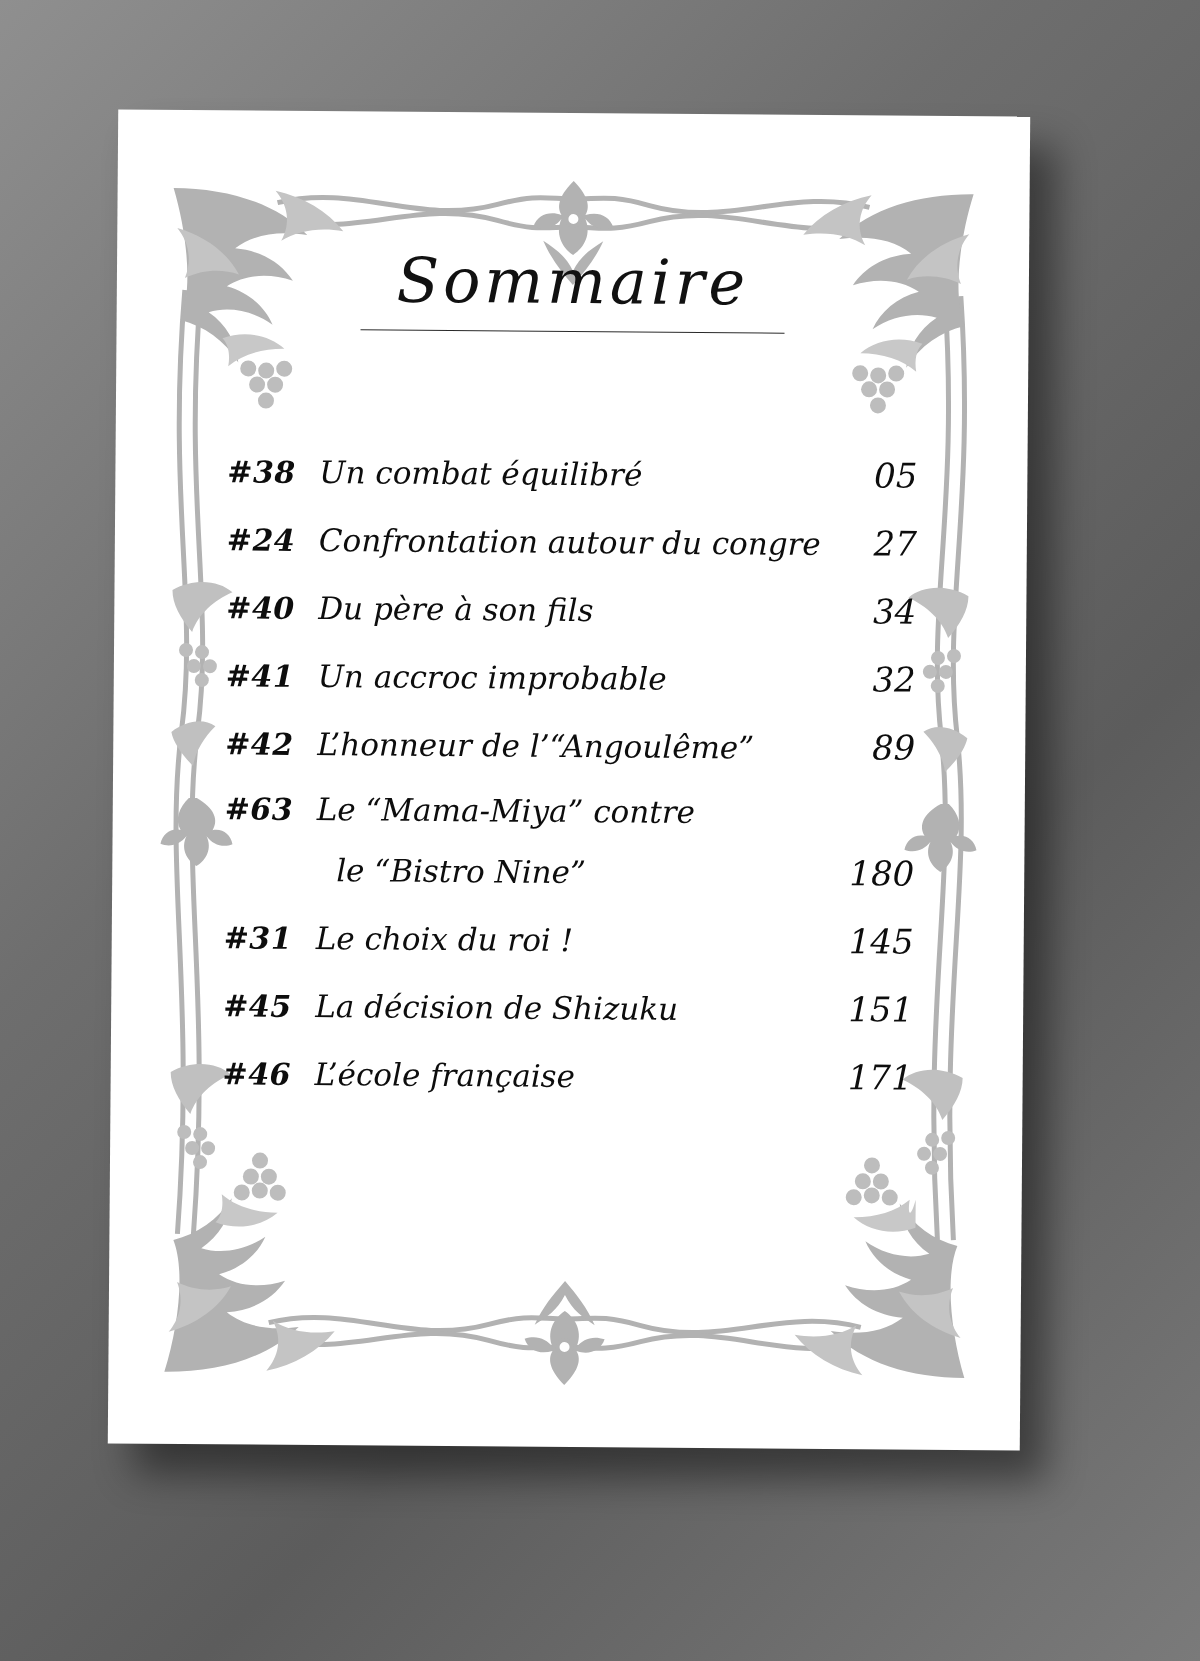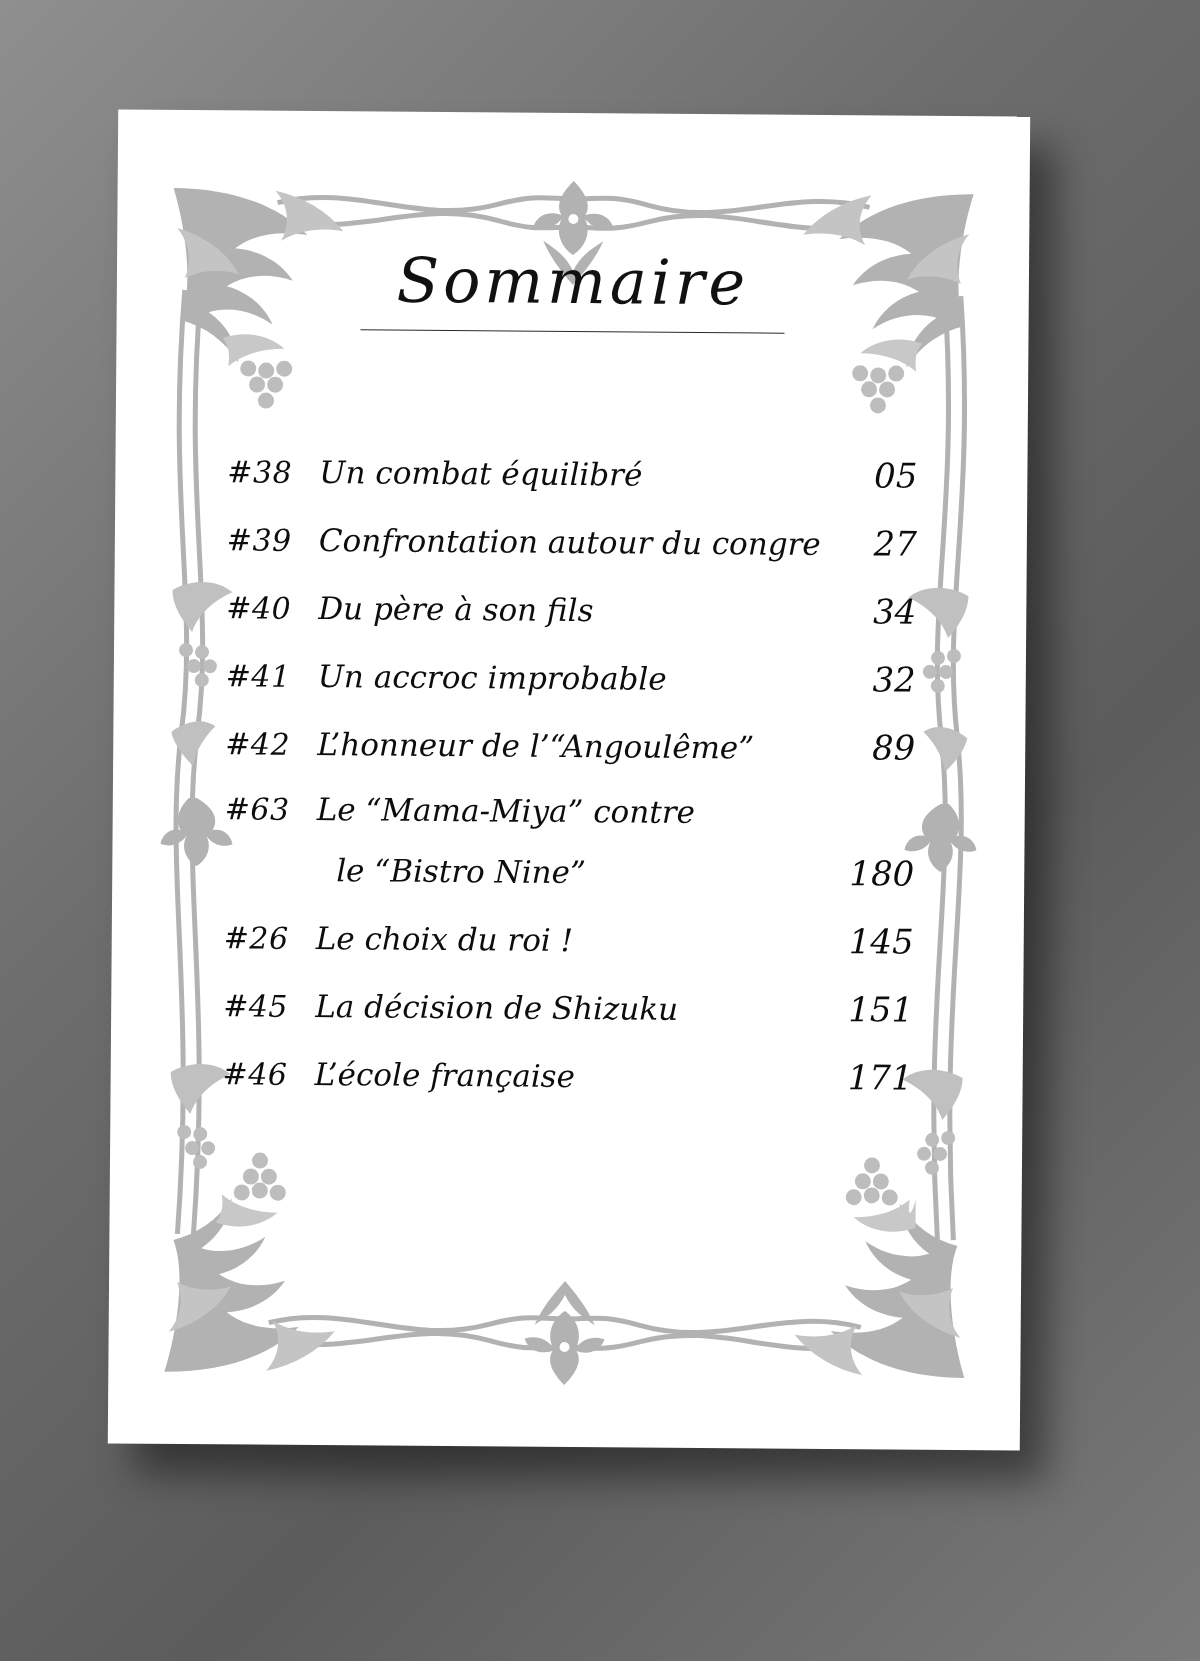--- a/index.html
+++ b/index.html
@@ -75,21 +75,21 @@
     margin-bottom: 28px;
     font-style: italic;
     color: #0d0d0d;
   }
   .toc-row.two-line { margin-bottom: 22px; }
 
   .num {
     flex: 0 0 auto;
     width: 92px;
     font-family: "DejaVu Serif", "Liberation Serif", serif;
-    font-weight: normal;
+    font-weight: bold;
     font-style: italic;
     font-size: 30px;
     letter-spacing: 0.5px;
   }
   .label {
     flex: 0 0 auto;
     font-family: "DejaVu Serif", "Liberation Serif", serif;
     font-style: italic;
     font-size: 31px;
     white-space: nowrap;
@@ -306,21 +306,21 @@
     <div class="toc">
 
       <div class="toc-row">
         <span class="num">#38</span>
         <span class="label">Un combat équilibré</span>
         <span class="dots"></span>
         <span class="pg">05</span>
       </div>
 
       <div class="toc-row">
-        <span class="num">#39</span>
+        <span class="num">#24</span>
         <span class="label">Confrontation autour du congre</span>
         <span class="dots"></span>
         <span class="pg">27</span>
       </div>
 
       <div class="toc-row">
         <span class="num">#40</span>
         <span class="label">Du père à son fils</span>
         <span class="dots"></span>
         <span class="pg">34</span>
@@ -346,21 +346,21 @@
           <span class="label">Le “Mama-Miya” contre</span>
         </div>
         <div class="toc-sub">
           <span class="label">le “Bistro Nine”</span>
           <span class="dots"></span>
           <span class="pg">180</span>
         </div>
       </div>
 
       <div class="toc-row">
-        <span class="num">#26</span>
+        <span class="num">#31</span>
         <span class="label">Le choix du roi !</span>
         <span class="dots"></span>
         <span class="pg">145</span>
       </div>
 
       <div class="toc-row">
         <span class="num">#45</span>
         <span class="label">La décision de Shizuku</span>
         <span class="dots"></span>
         <span class="pg">151</span>

